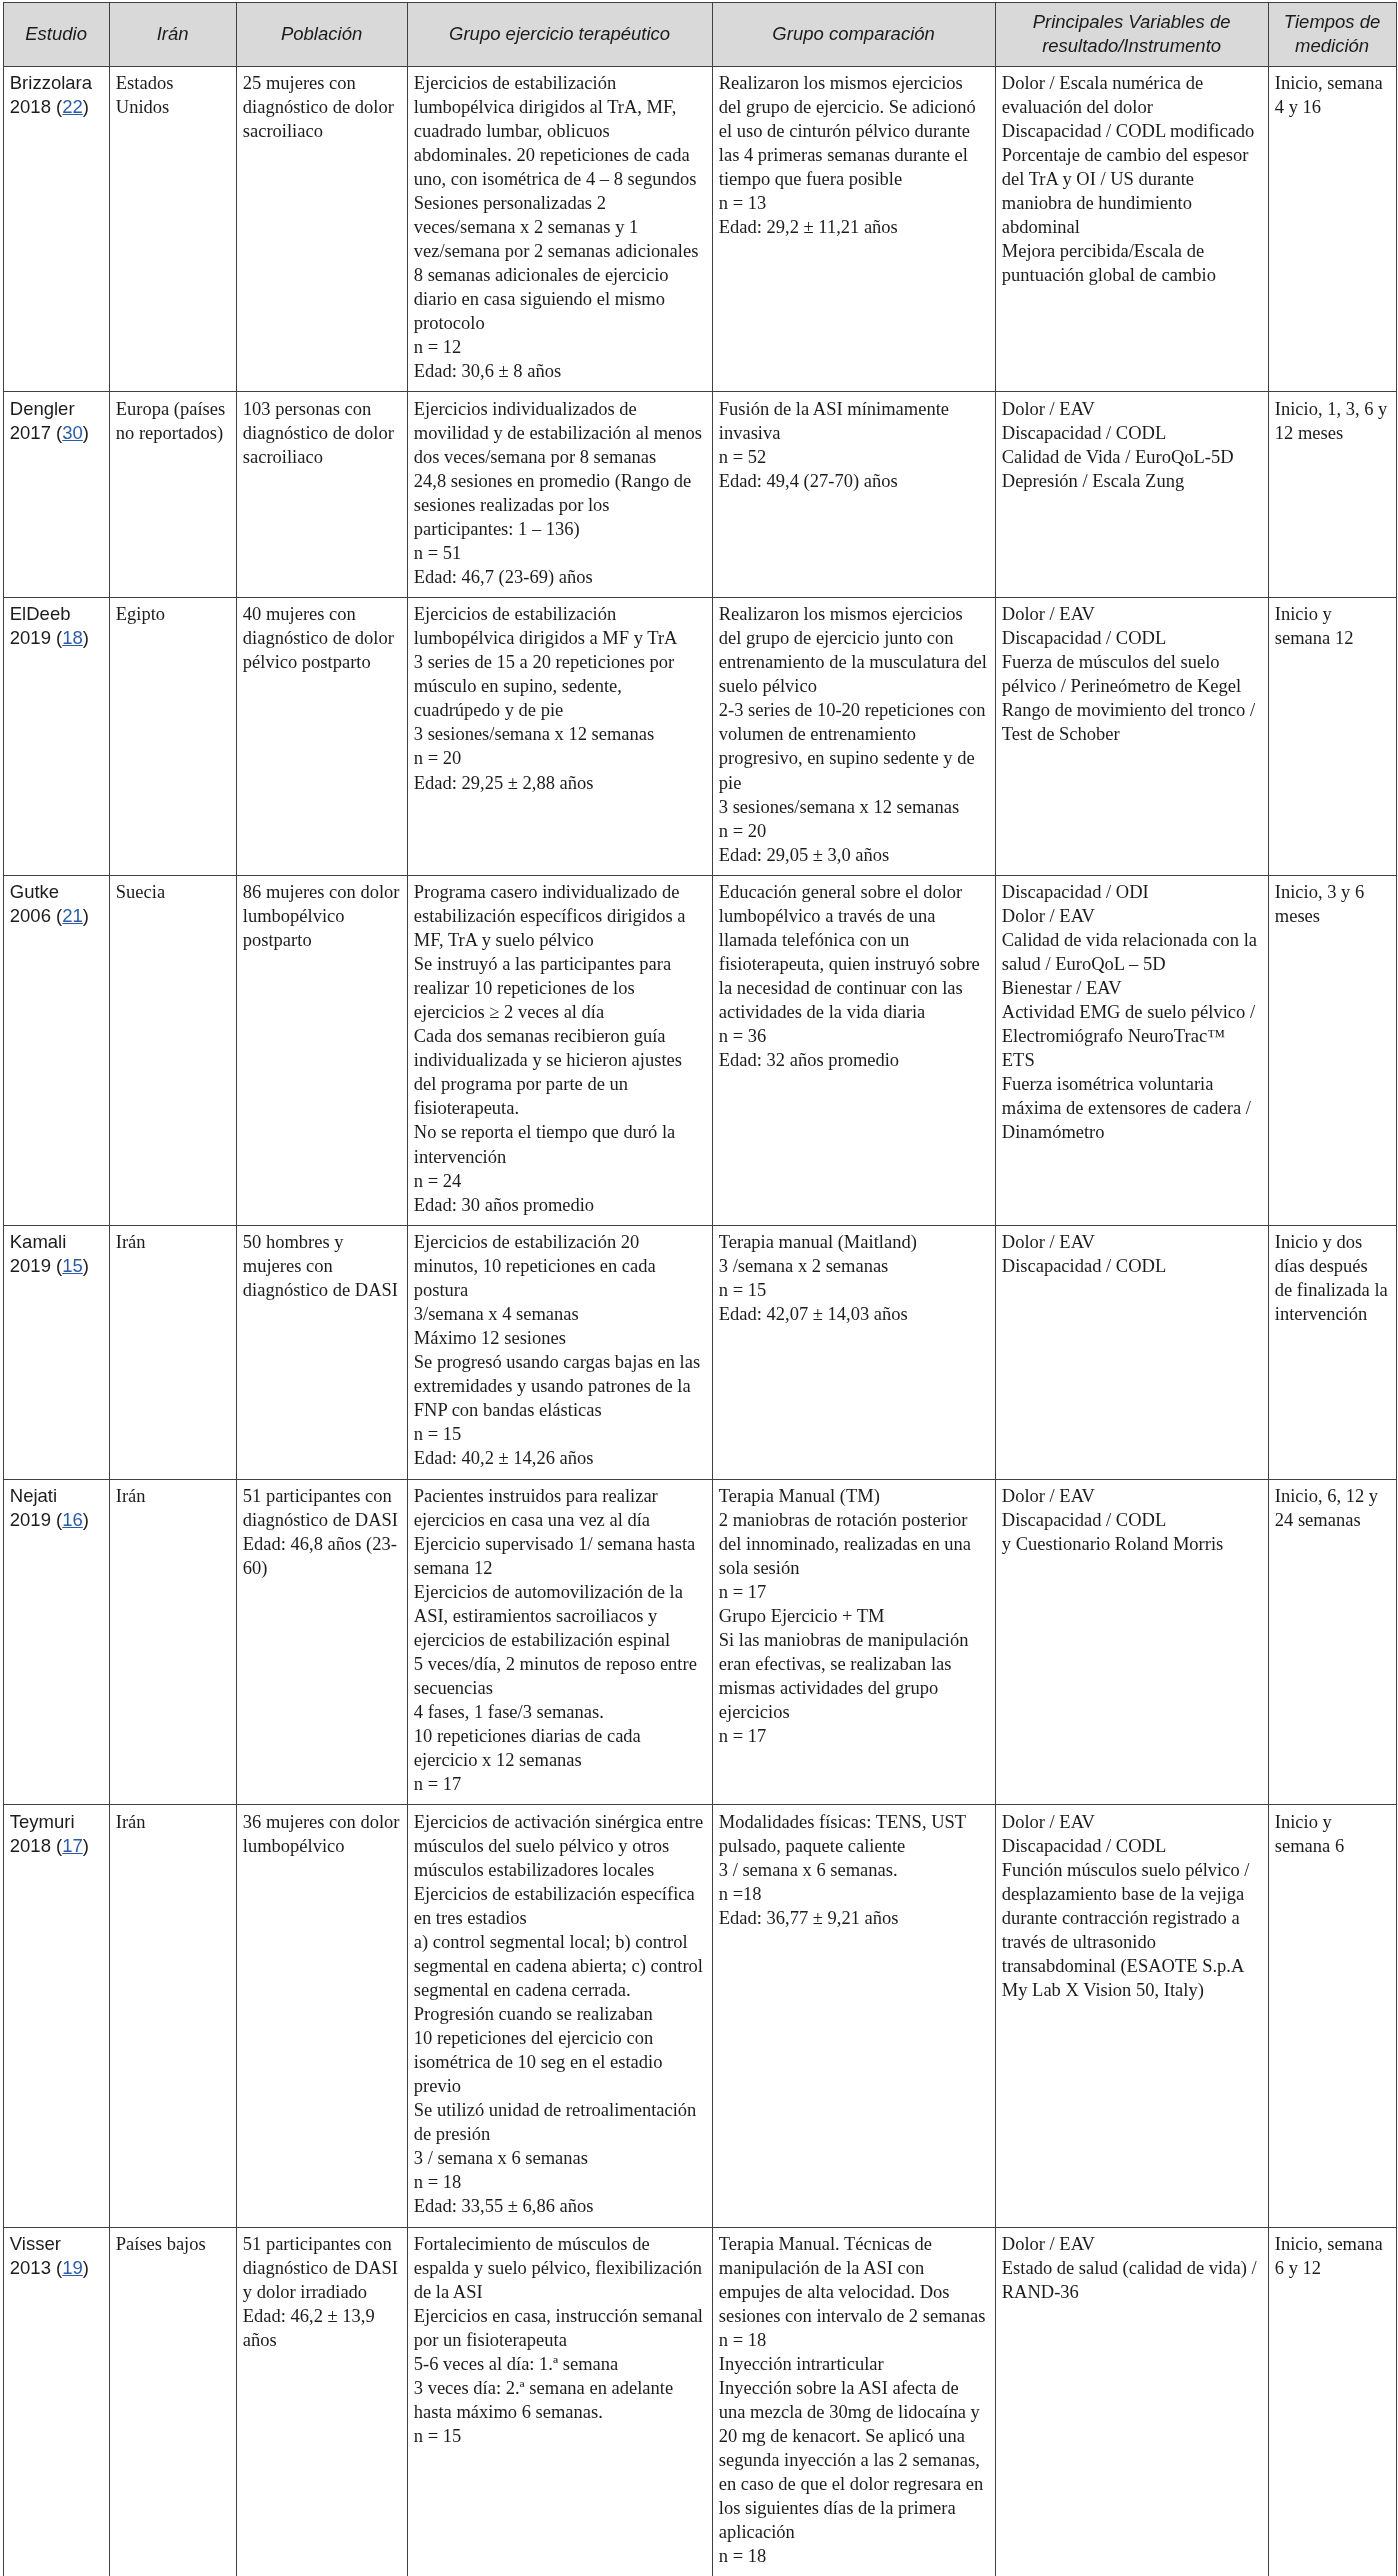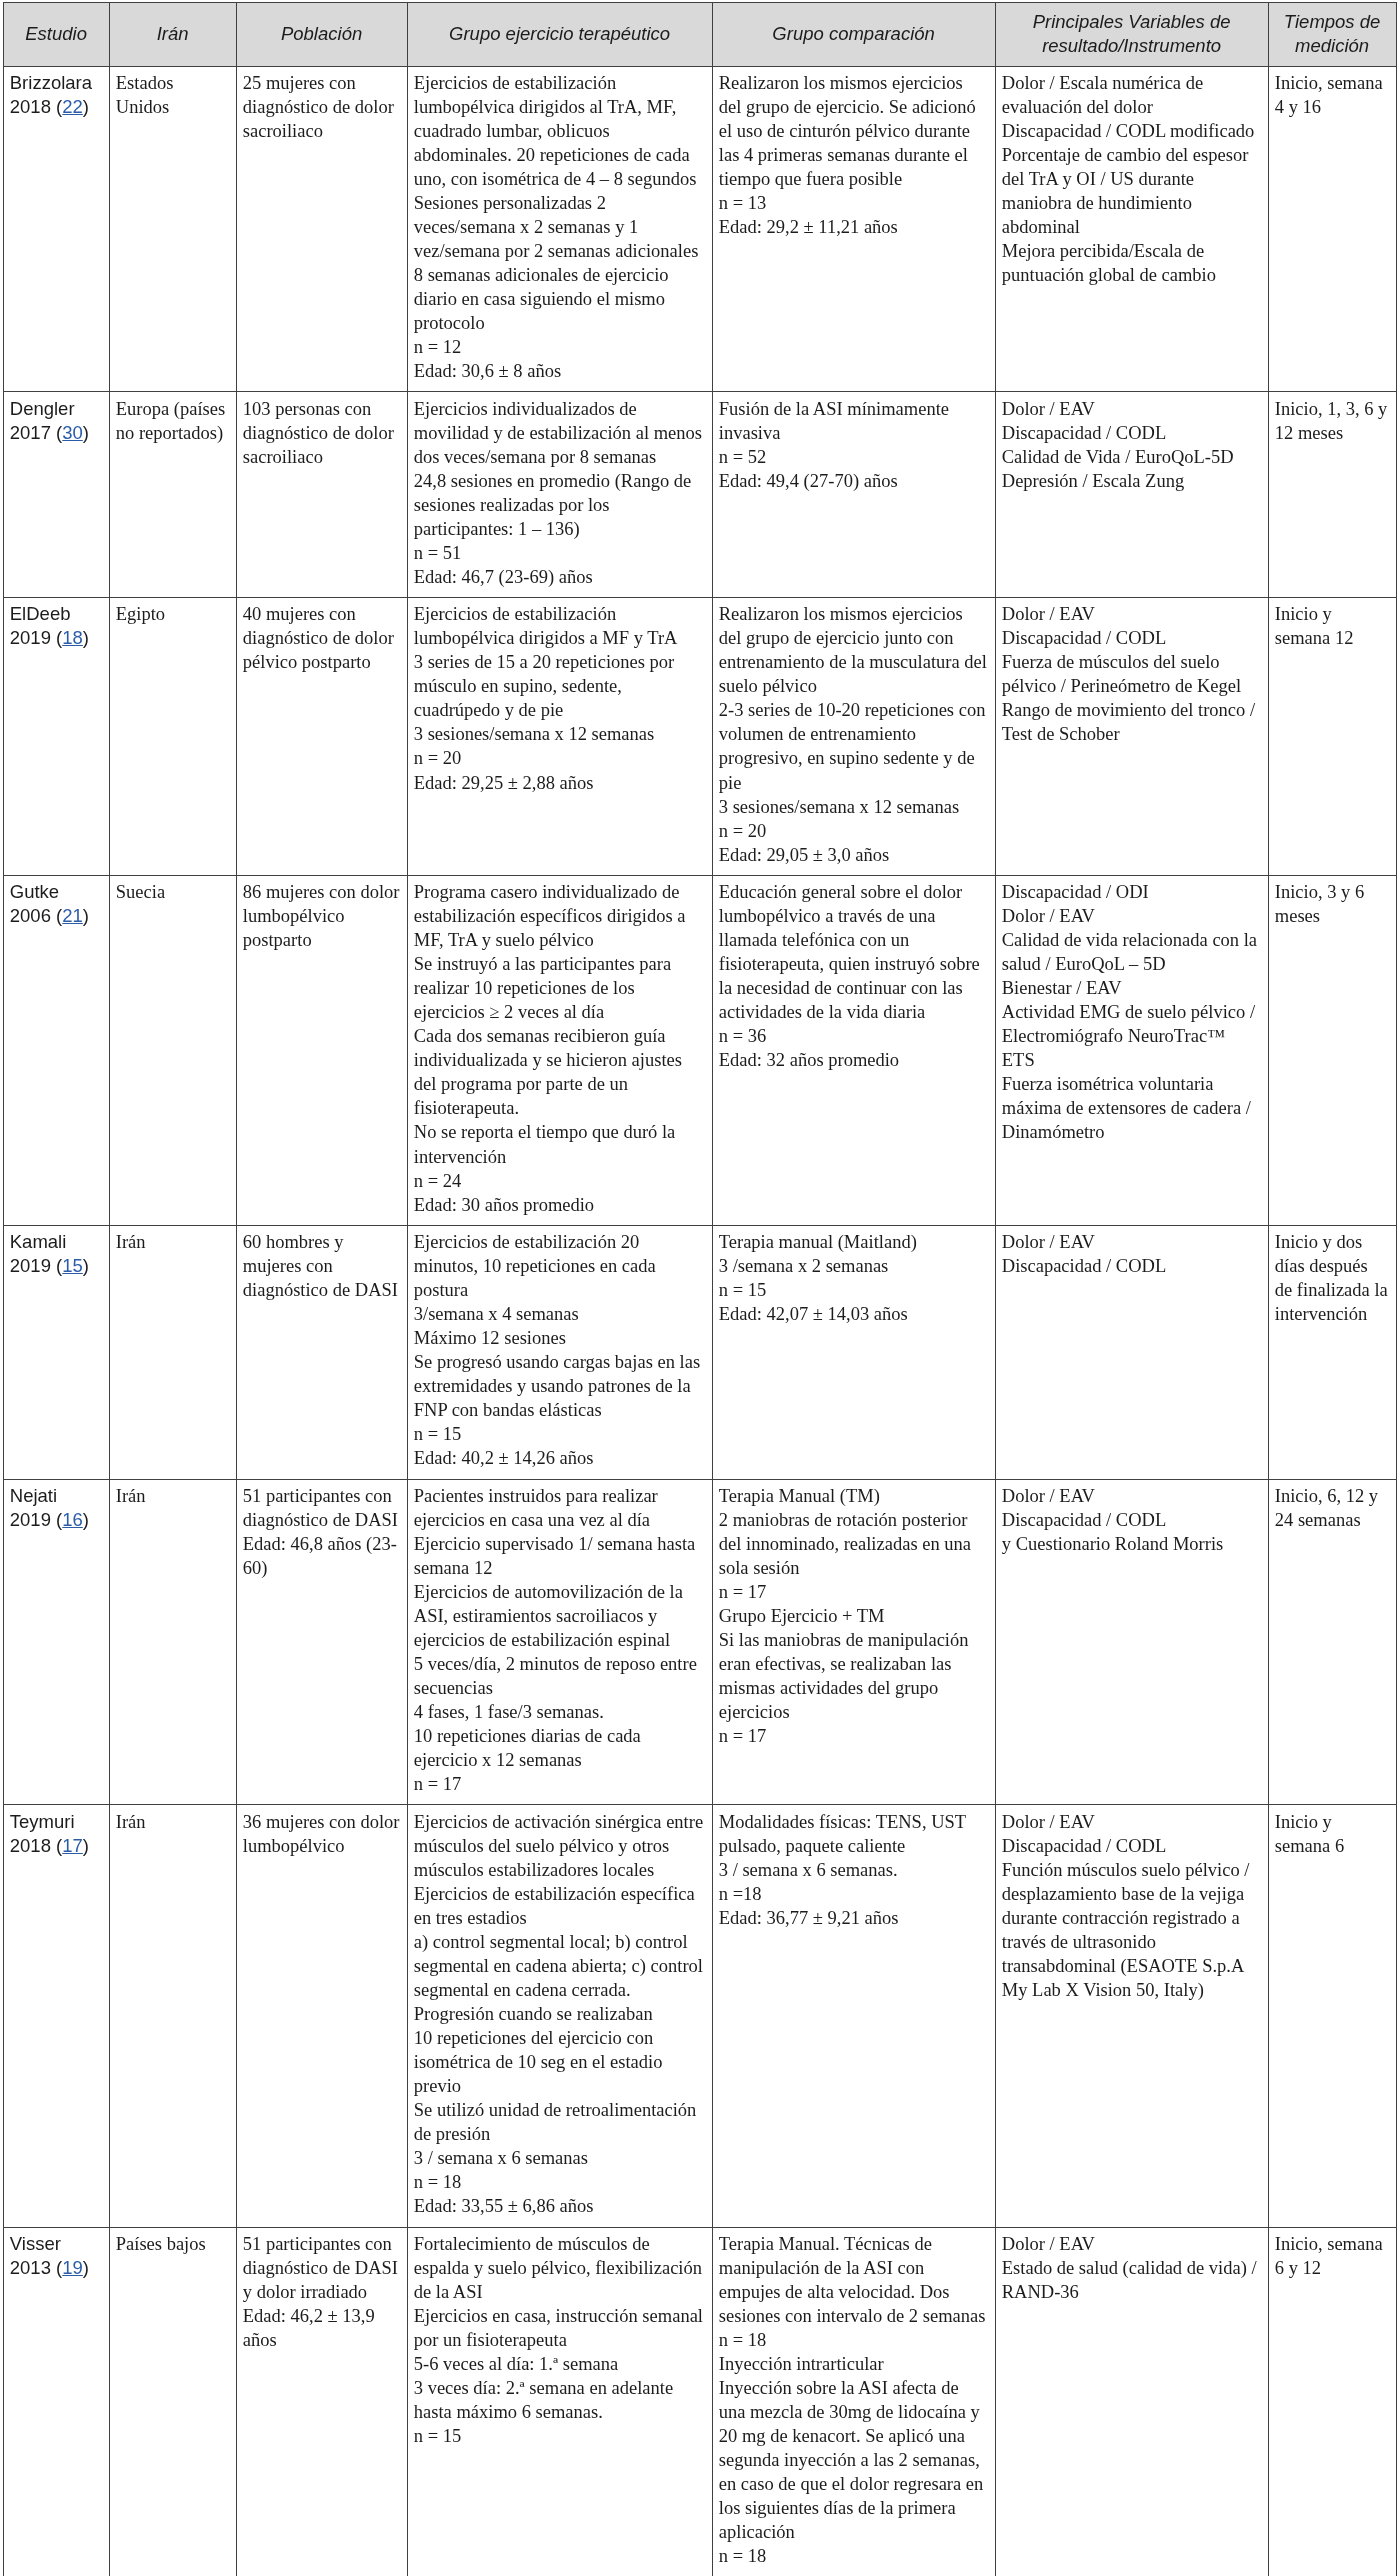--- a/index.html
+++ b/index.html
@@ -142,21 +142,21 @@
 Calidad de vida relacionada con la salud / EuroQoL – 5D
 Bienestar / EAV
 Actividad EMG de suelo pélvico / Electromiógrafo NeuroTrac™ ETS
 Fuerza isométrica voluntaria máxima de extensores de cadera / Dinamómetro</td>
     <td class="pre" data-name="measurement-times-cell">Inicio, 3 y 6 meses</td>
   </tr>
 
   <tr data-name="table-row">
     <td data-name="study-cell"><span data-name="study-label">Kamali 2019</span> (<a href="#" data-name="reference-link">15</a>)</td>
     <td class="pre" data-name="country-cell">Irán</td>
-    <td class="pre" data-name="population-cell">60 hombres y mujeres con diagnóstico de DASI</td>
+    <td class="pre" data-name="population-cell">50 hombres y mujeres con diagnóstico de DASI</td>
     <td class="pre" data-name="exercise-group-cell">Ejercicios de estabilización 20 minutos, 10 repeticiones en cada postura
 3/semana x 4 semanas
 Máximo 12 sesiones
 Se progresó usando cargas bajas en las extremidades y usando patrones de la FNP con bandas elásticas
 n = 15
 Edad: 40,2 ± 14,26 años</td>
     <td class="pre" data-name="comparison-group-cell">Terapia manual (Maitland)
 3 /semana x 2 semanas
 n = 15
 Edad: 42,07 ± 14,03 años</td>

